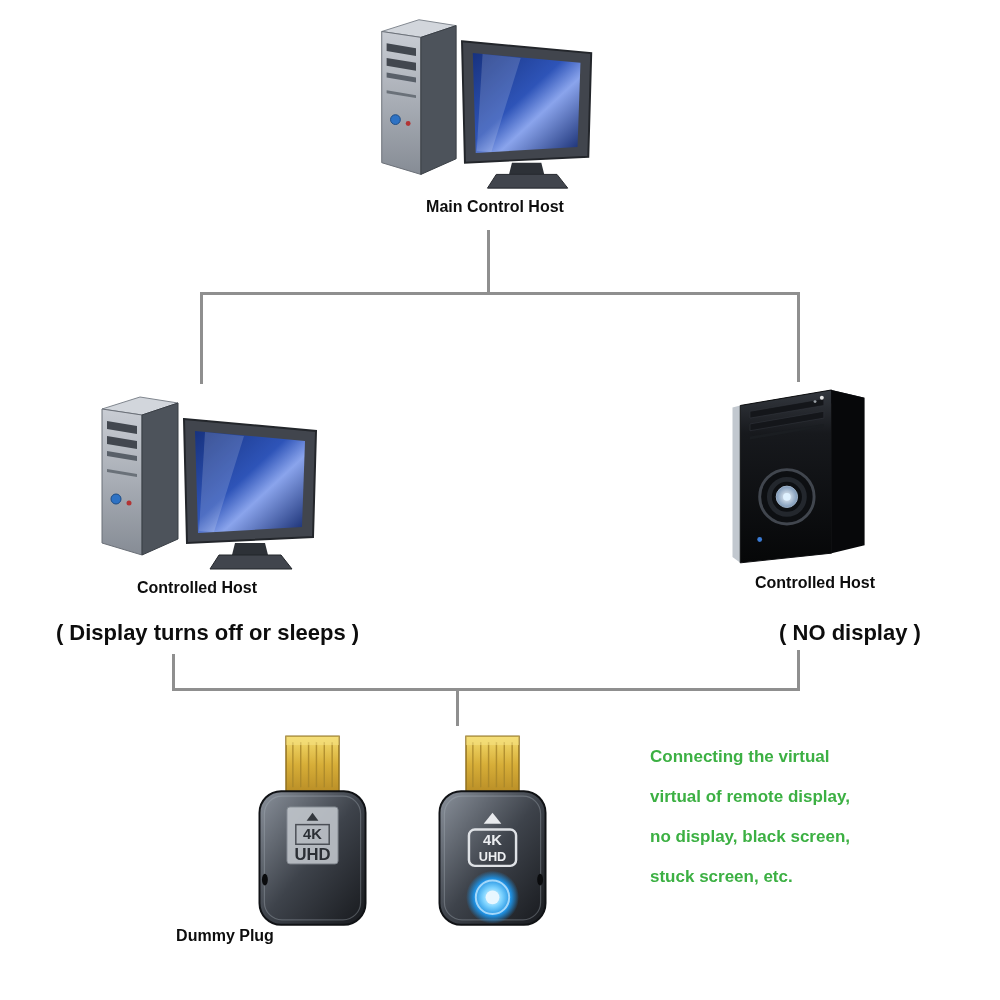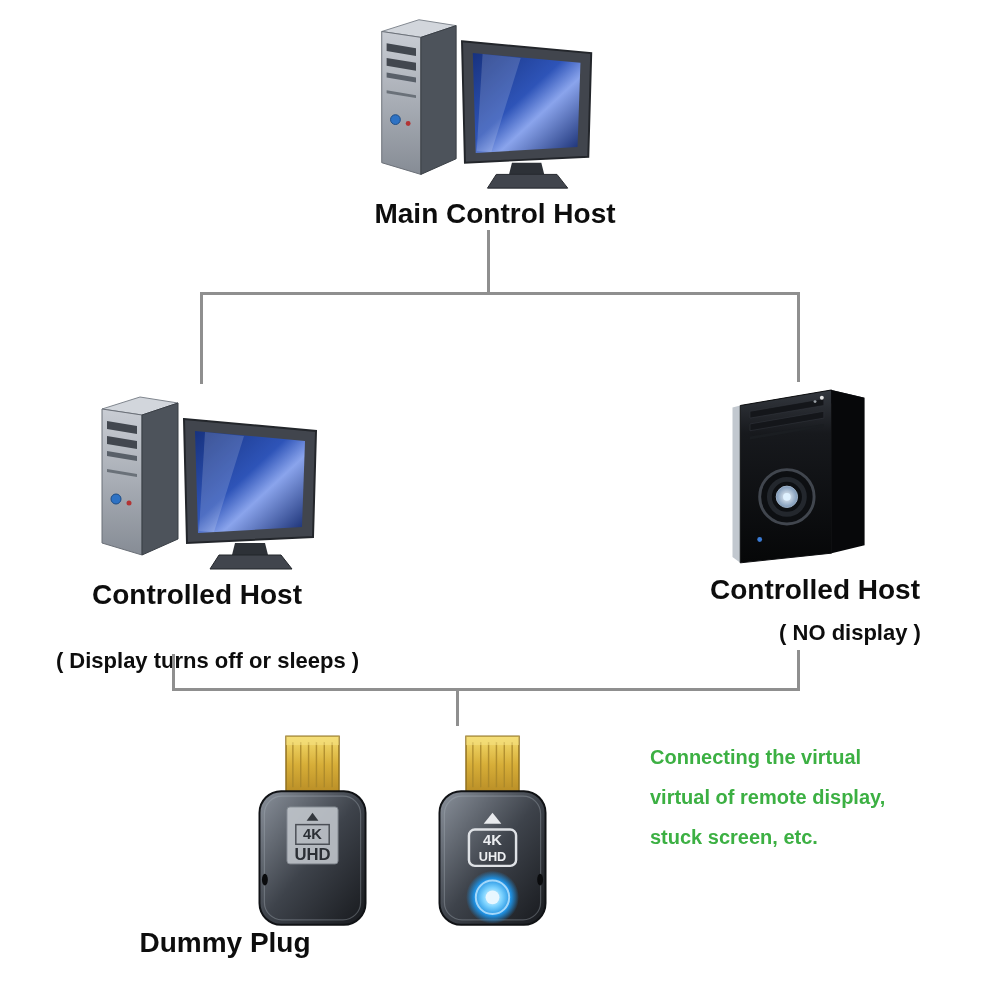--- a/index.html
+++ b/index.html
@@ -6,27 +6,27 @@
   * { margin:0; padding:0; box-sizing:border-box; }
   html,body { background:#ffffff; }
   .canvas {
     position:relative; width:1000px; height:1000px; background:#ffffff;
     font-family:"Liberation Sans", sans-serif; overflow:hidden;
   }
   .label {
     position:absolute; font-weight:bold; color:#0d0d0d;
     text-align:center; white-space:nowrap;
   }
-  .label-lg { font-size:28px; }
+  .label-lg { font-size:16px; }
   .label-md { font-size:22px; }
   .line { position:absolute; background:#8f8f8f; }
   .illus { position:absolute; }
   .note {
     position:absolute; left:650px; top:737px; width:330px;
-    font-weight:bold; font-size:20px; color:#3CB043; text-align:left;
+    font-weight:bold; font-size:17px; color:#3CB043; text-align:left;
   }
   .note div { height:40px; line-height:40px; white-space:nowrap; }
 </style>
 </head>
 <body>
 
 <svg width="0" height="0" style="position:absolute" aria-hidden="true">
   <defs>
     <linearGradient id="gTowerFront" x1="0" y1="0" x2="0" y2="1">
       <stop offset="0" stop-color="#c9cdd4"></stop>
@@ -109,21 +109,21 @@
     </g>
     <g>
       <polygon points="96,34 228,46 225,152 99,158" fill="#41454d" stroke="#23262b" stroke-width="2"></polygon>
       <polygon points="107,46 217,56 214,142 110,148" fill="url(#gScreen)"></polygon>
       <polygon points="117,47 156,51 126,147 111,146" fill="#ffffff" opacity="0.16"></polygon>
       <polygon points="147,158 177,158 180,170 144,170" fill="#2d3137"></polygon>
       <polygon points="131,170 193,170 204,184 122,184" fill="#41454d" stroke="#23262b"></polygon>
     </g>
   </svg>
   <div class="label label-lg" style="left:47px; top:579px; width:300px;">Controlled Host</div>
-  <div class="label label-md" style="left:5px; top:620px; width:405px;margin-top:28px;">( Display turns off or sleeps )</div>
+  <div class="label label-md" style="left:5px; top:620px; width:405px;">( Display turns off or sleeps )</div>
 
   <svg class="illus" style="left:715px; top:378px;" width="170" height="190" viewBox="0 0 175 195">
     <g>
       <polygon points="26,28 120,12 154,20 60,36" fill="#2a2e35"></polygon>
       <polygon points="18,30 26,28 26,190 18,184" fill="#c2c8cf"></polygon>
       <polygon points="26,28 120,12 120,180 26,190" fill="url(#gBlackFront)" stroke="#0b0c0e" stroke-width="1"></polygon>
       <polygon points="120,12 154,20 154,172 120,180" fill="#07080a"></polygon>
       <polygon points="36,34 112,21 112,28 36,41" fill="#14161a" stroke="#32363d" stroke-width="0.6"></polygon>
       <polygon points="36,47 112,34 112,41 36,54" fill="#14161a" stroke="#32363d" stroke-width="0.6"></polygon>
       <polygon points="36,60 112,47 112,50 36,63" fill="#1a1d21"></polygon>
@@ -196,16 +196,17 @@
       <circle cx="82" cy="170" r="17" fill="none" stroke="#bfe6ff" stroke-width="2" opacity="0.8"></circle>
       <circle cx="82" cy="170" r="7" fill="#e8f7ff"></circle>
     </g>
   </svg>
 
   <div class="label label-lg" style="left:75px; top:927px; width:300px;">Dummy Plug</div>
 
   <div class="note">
     <div>Connecting the virtual</div>
     <div>virtual of remote display,</div>
+    <div>no display, black screen,</div>
     <div>stuck screen, etc.</div>
   </div>
 
 </div>
 
 </body></html>

